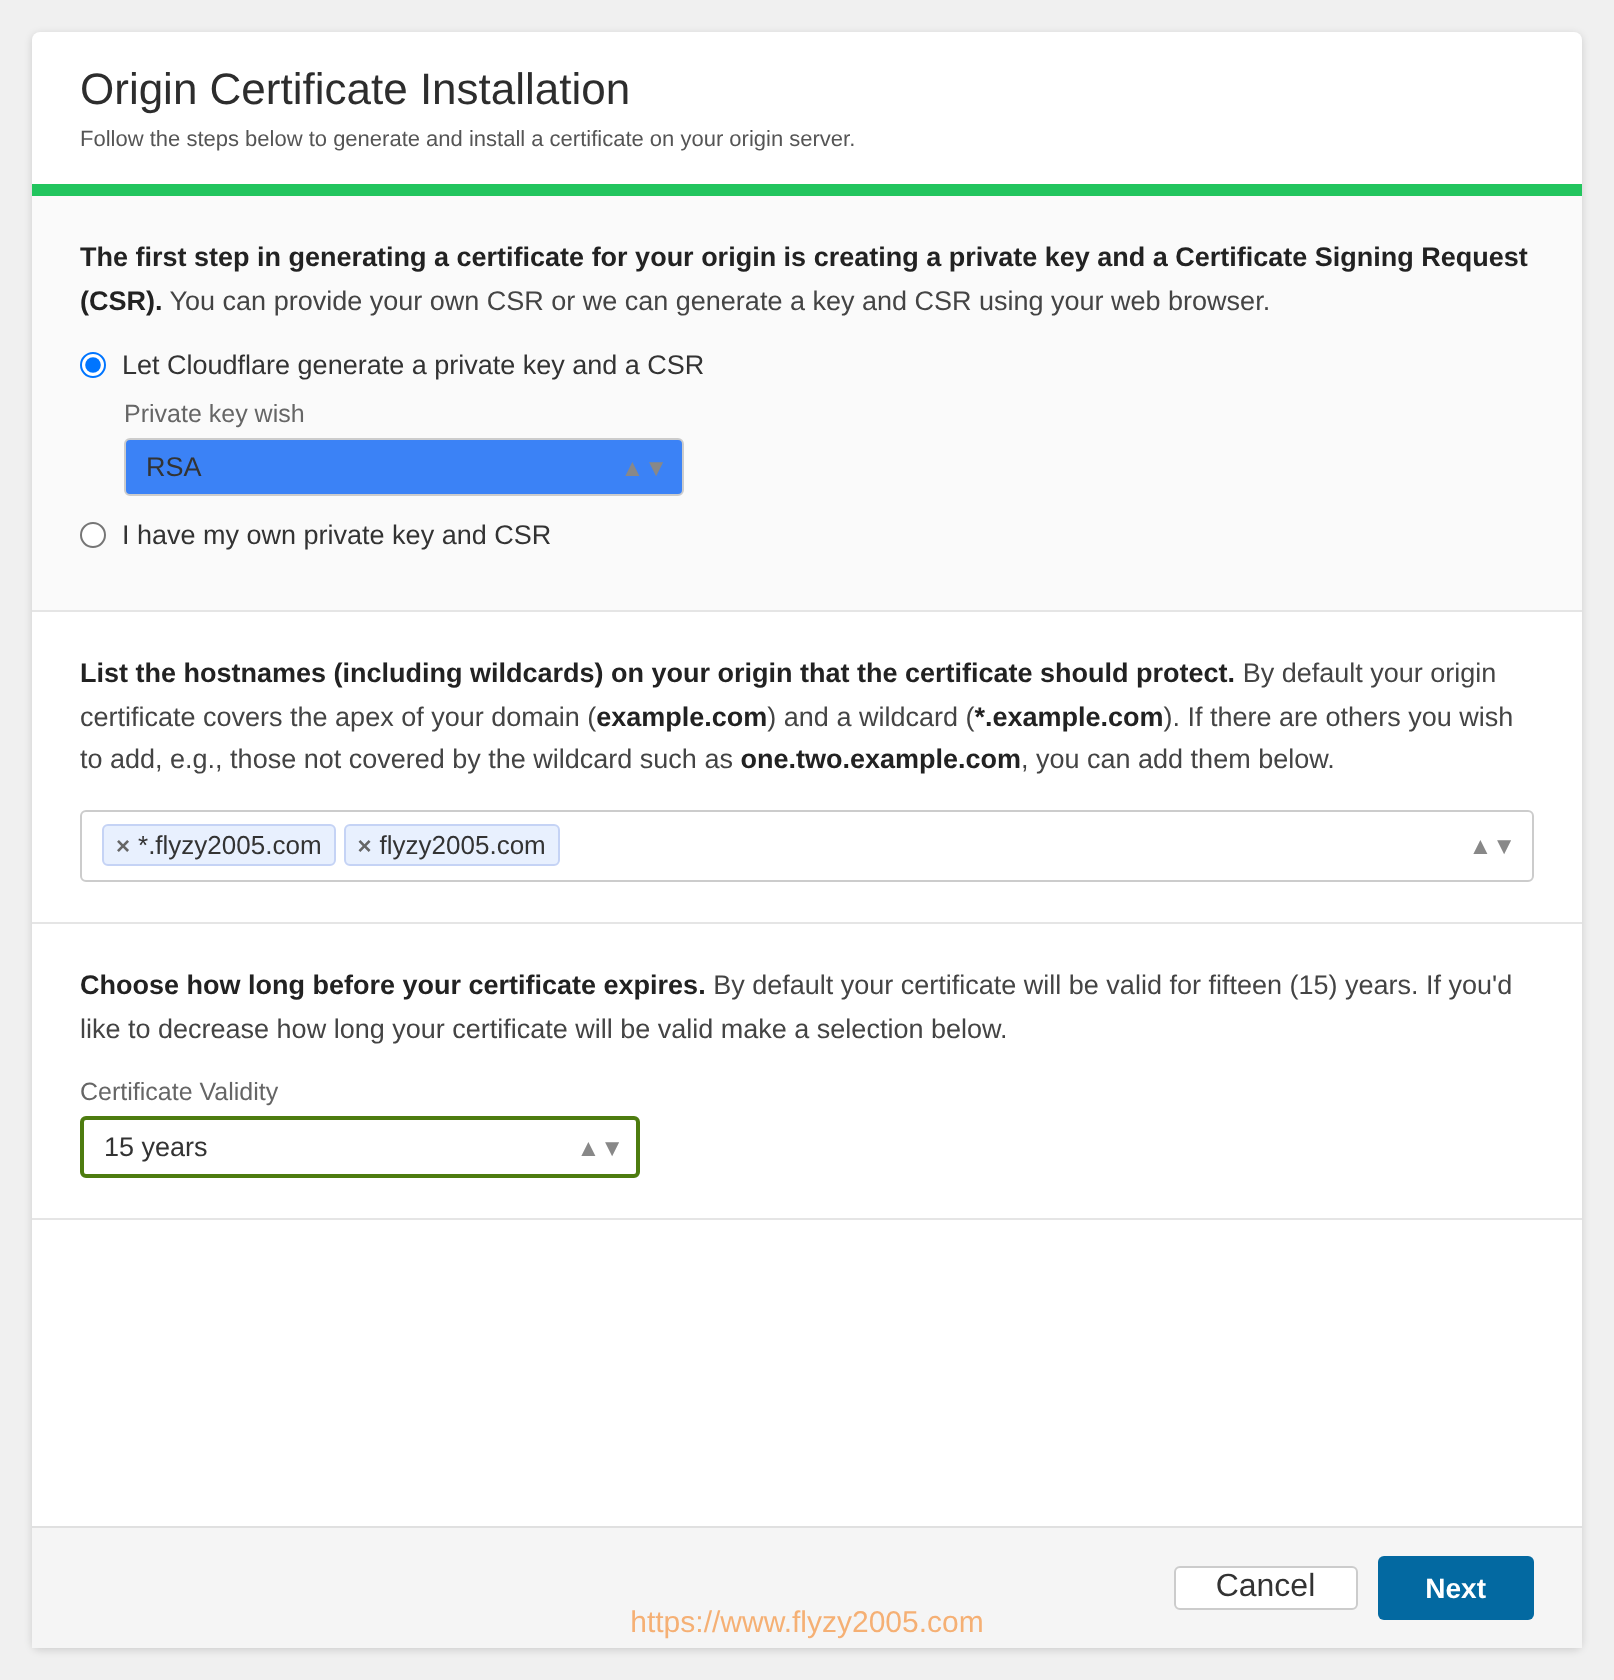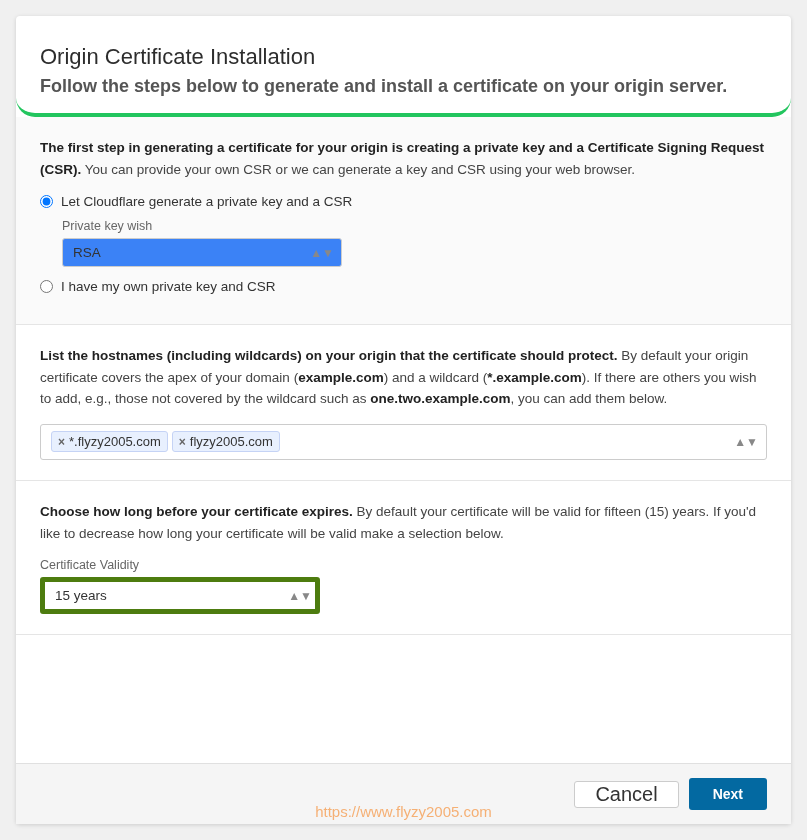--- a/index.html
+++ b/index.html
@@ -16,34 +16,32 @@
     .modal {
       background: #fff;
       margin: 16px;
       border-radius: 4px;
       flex: 1;
       display: flex;
       flex-direction: column;
       box-shadow: 0 1px 4px rgba(0,0,0,0.15);
     }
     .modal-header {
-      padding: 28px 24px 16px;
-      border-bottom: 4px solid #22c55e;
-      border-radius: 19px;
+      padding: 16px 24px 16px;
+      border-bottom: 6px solid #22c55e;
     }
     .modal-title {
       font-size: 22px;
       font-weight: normal;
       color: #2d2d2d;
       margin-bottom: 6px;
     }
     .modal-subtitle {
       color: #555;
-      font-size: 18px;
-      font-weight: bold;
+      font-size: 11px;
     }
     .modal-body {
       flex: 1;
       overflow-y: auto;
     }
     .section {
       padding: 20px 24px;
       border-bottom: 1px solid #e5e5e5;
       background: #fafafa;
     }
@@ -145,21 +143,21 @@
       color: #888;
       font-size: 12px;
     }
     .validity-select-wrapper {
       position: relative;
       width: 280px;
     }
     .validity-select-wrapper select {
       width: 100%;
       padding: 6px 28px 6px 10px;
-      border: 5px solid #4d7c0f;
+      border: 2px solid #4d7c0f;
       border-radius: 3px;
       background: #fff;
       font-size: 13.5px;
       color: #333;
       appearance: none;
       -webkit-appearance: none;
       cursor: pointer;
       outline: none;
     }
     .modal-footer {
@@ -169,21 +167,21 @@
       display: flex;
       justify-content: flex-end;
       align-items: center;
       gap: 10px;
     }
     .btn-cancel {
       padding: 1px 20px;
       background: #fff;
       border: 1px solid #ccc;
       border-radius: 3px;
-      font-size: 20px;
+      font-size: 16px;
       color: #333;
       cursor: pointer;
     }
     .btn-next {
       padding: 8px 24px;
       background: #0369a1;
       border: none;
       border-radius: 3px;
       font-size: 14px;
       color: #fff;

